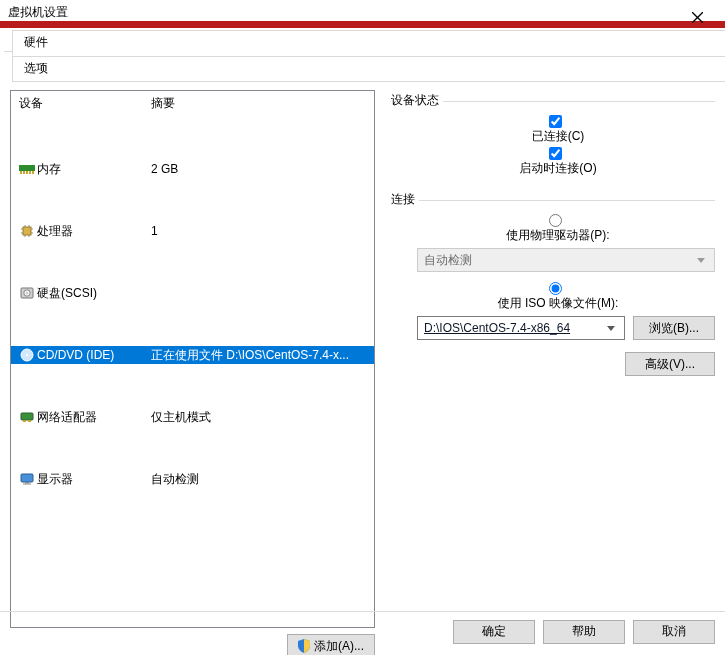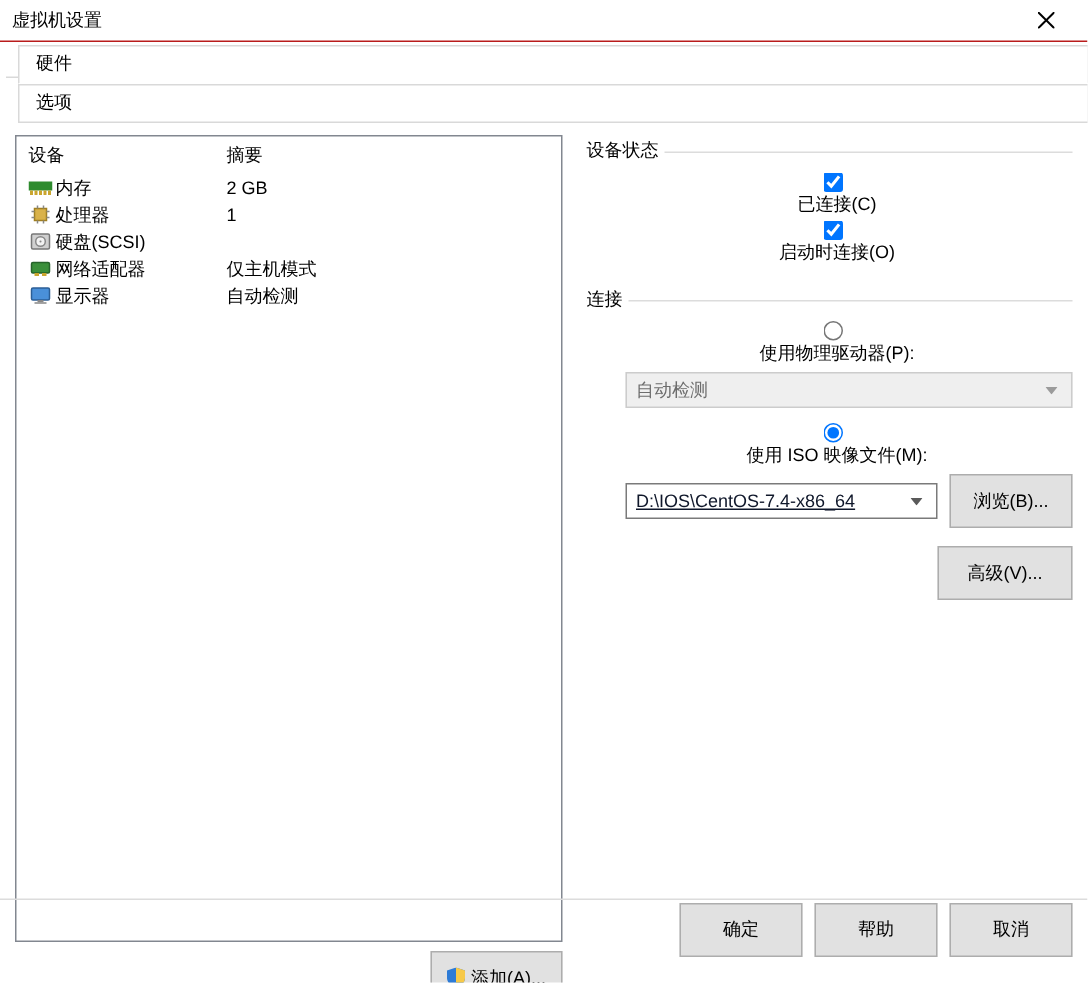--- a/index.html
+++ b/index.html
@@ -1,20 +1,20 @@
 <!DOCTYPE html>
 <html><head>
 <meta charset="utf-8">
 <style>
   * { box-sizing: border-box; font-family: "Microsoft YaHei", "Segoe UI", Tahoma, sans-serif; font-size: 12px; }
   html, body { margin: 0; padding: 0; }
   body { width: 725px; height: 655px; background: #fff; position: relative; color: #000; }
 
   
-  .titlebar { height: 28px; display: flex; align-items: center; padding: 4px 8px; border-bottom: 1px solid #b91c1c; }
+  .titlebar { height: 28px; display: flex; padding: 4px 8px; border-bottom: 7px solid #b91c1c; }
   .titlebar .title { flex: 1; }
   .close-x { width: 40px; height: 26px; display: flex; align-items: center; justify-content: center; cursor: pointer; }
   .close-x svg { width: 11px; height: 11px; }
 
   
   .tabs { position: relative; margin-top: 2px; }
   .tab-strip { display: flex; padding-left: 12px; position: relative; z-index: 2; flex-direction: column; }
   .tab {
     padding: 3px 11px 4px; border: 1px solid #d9d9d9; background: #fff;
     margin-right: -1px; cursor: pointer; position: relative;
@@ -32,30 +32,30 @@
   .left { width: 365px; }
   .list {
     border: 1px solid #828790; height: 538px; position: relative;
     background: #fff;
   }
   .list-head { display: flex; padding: 4px 0 4px 0; }
   .col-dev  { width: 140px; padding-left: 8px; }
   .col-sum  { flex: 1; padding-left: 0; }
   .row {
     display: flex; align-items: center; height: 18px;
-    padding-left: 6px; white-space: nowrap; overflow: hidden;
+    padding-left: 6px; white-space: nowrap; overflow: hidden; margin-top: 44px;
   }
   .row.selected { background: #0078d7; color: #fff; }
   .row .icon { width: 20px; display: flex; align-items: center; justify-content: center; }
   .row .dev  { width: 114px; overflow: hidden; text-overflow: ellipsis; }
   .row .sum  { flex: 1; overflow: hidden; text-overflow: ellipsis; padding-right: 6px; }
 
   .below-list { display: flex; justify-content: flex-end; margin-top: 6px; }
   .btn {
-    min-width: 82px; height: 36px; border: 1px solid #adadad;
+    min-width: 82px; height: 24px; border: 1px solid #adadad;
     background: #e1e1e1; display: inline-flex; align-items: center;
     justify-content: center; padding: 0 10px; cursor: pointer;
   }
   .btn.wide { min-width: 90px; }
   .shield { margin-right: 4px; display: inline-flex; }
 
   
   .right { flex: 1; padding-top: 2px; }
   .group { margin-bottom: 14px; }
   .group-title {
@@ -82,21 +82,21 @@
   .combo .select.enabled { background: #fff; color: #0f172a; border-color: #7a7a7a; text-decoration: underline; }
   .combo .select .arrow {
     position: absolute; right: 4px; top: 0; bottom: 0; width: 18px;
     display: flex; align-items: center; justify-content: center;
   }
   .combo .select .arrow svg { width: 8px; height: 5px; }
   .adv-row { display: flex; justify-content: flex-end; margin-top: 12px; }
 
   
   .footer {
-    position: absolute; left: 0; right: 0; bottom: 16px; height: 40px;
+    position: absolute; left: 0; right: 0; bottom: 4px; height: 40px;
     border-top: 1px solid #dcdcdc; display: flex; align-items: center;
     justify-content: flex-end; gap: 8px; padding: 0 10px;
   }
 </style>
 </head>
 <body>
 
 <div class="titlebar">
   <div class="title">虚拟机设置</div>
   <div class="close-x">
@@ -161,20 +161,30 @@
         <span class="icon">
           <svg width="14" height="14" viewBox="0 0 14 14">
             <rect x="1" y="2" width="12" height="10" rx="1" fill="#d0d0d0" stroke="#777"></rect>
             <circle cx="7" cy="7" r="3.2" fill="#f2f2f2" stroke="#888"></circle>
             <circle cx="7" cy="7" r="0.7" fill="#888"></circle>
           </svg>
         </span>
         <span class="dev">硬盘(SCSI)</span>
       </div>
 
+      <div class="row selected">
+        <span class="icon">
+          <svg width="14" height="14" viewBox="0 0 14 14">
+            <circle cx="7" cy="7" r="6" fill="#cfe7ff" stroke="#fff"></circle>
+            <circle cx="7" cy="7" r="1.3" fill="#fff"></circle>
+          </svg>
+        </span>
+        <span class="dev">CD/DVD (IDE)</span>
+        <span class="sum">正在使用文件 D:\IOS\CentOS-7.4-x...</span>
+      </div>
 
       <div class="row">
         <span class="icon">
           <svg width="14" height="14" viewBox="0 0 14 14">
             <rect x="1" y="3" width="12" height="7" rx="1" fill="#3a8f3a" stroke="#26632a"></rect>
             <rect x="3" y="10" width="3" height="2" fill="#caa52e"></rect>
               <rect x="8" y="10" width="3" height="2" fill="#caa52e"></rect>
           </svg>
         </span>
         <span class="dev">网络适配器</span>

